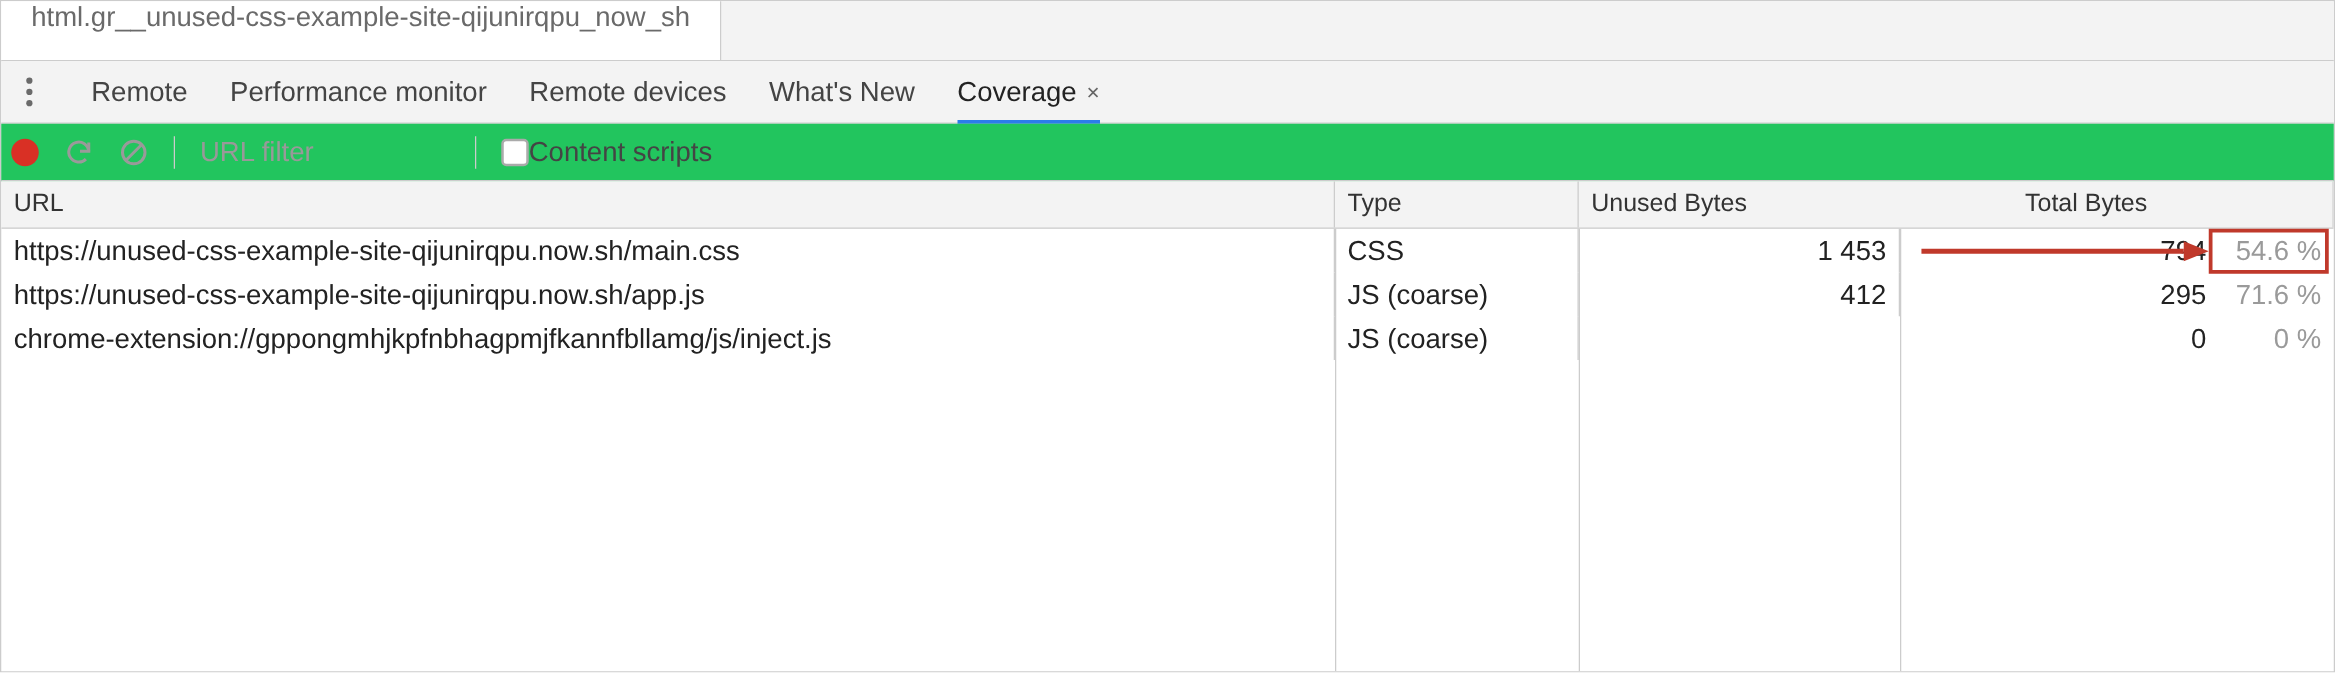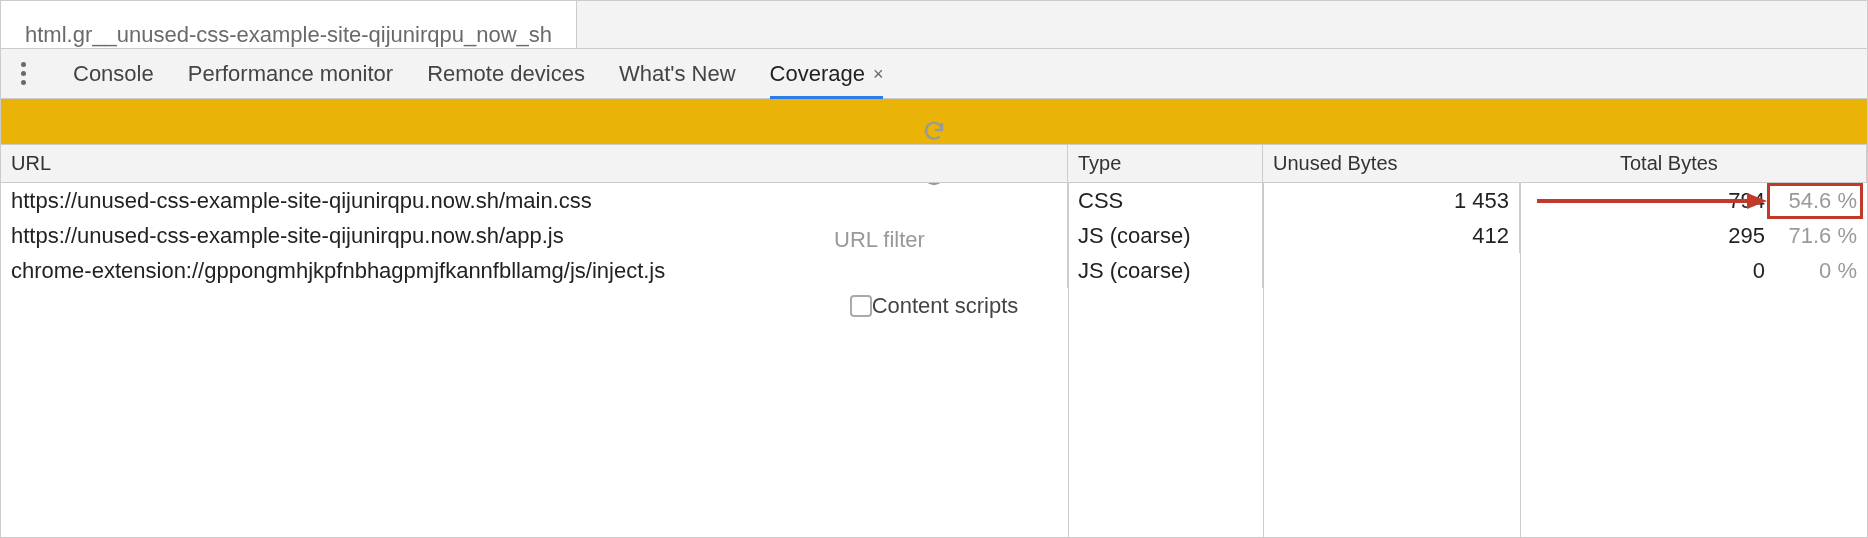--- a/index.html
+++ b/index.html
@@ -22,21 +22,21 @@
   .breadcrumb-bar {
     height: 48px;
     background: #f3f3f3;
     display: flex; align-items: stretch;
     border-bottom: 1px solid #ccc;
   }
   .breadcrumb-tab {
     background: #fff;
     border-right: 1px solid #ccc;
     padding: 0 24px;
-    display: flex; align-items: flex-end;
+    display: flex; align-items: flex-start;
     font-size: 22px;
     color: #6a6a6a;
   }
   
   .navbar {
     height: 50px;
     background: #f3f3f3;
     border-bottom: 1px solid #ccc;
     display: flex; align-items: center;
     padding: 0 12px;
@@ -60,28 +60,27 @@
     border-bottom: 3px solid #2b7de9;
     margin-bottom: -1px;
     padding-top: 3px;
   }
   .nav-close {
     margin-left: 8px; font-size: 18px; color: #666;
   }
   
   .toolbar {
     height: 46px;
-    background: #eab308;
+    background: #22c55e;
     border-bottom: 1px solid #ccc;
     display: flex; align-items: center;
     padding: 0 8px;
     gap: 20px;
     font-size: 22px;
     color: #666;
-    flex-direction: column;
   }
   .record-dot {
     width: 22px; height: 22px; border-radius: 50%;
     background: #d93025;
   }
   .icon-btn { width: 24px; height: 24px; display: flex; align-items: center; justify-content: center; color: #8a8a8a; }
   .sep { width: 1px; height: 26px; background: #ccc; }
   .url-filter {
     border: none; outline: none; font-size: 22px; color: #333;
     width: 200px; background: transparent;
@@ -153,21 +152,21 @@
     </div>
   </div>
 
   <div class="navbar">
     <div class="kebab-icon">
       <span></span>
         <span></span>
         <span></span>
     </div>
     <div class="nav-item">
-      <span>Console</span>
+      <span>Remote</span>
     </div>
     <div class="nav-item">
       <span>Performance monitor</span>
     </div>
     <div class="nav-item">
       <span>Remote devices</span>
     </div>
     <div class="nav-item">
       <span>What's New</span>
     </div>

